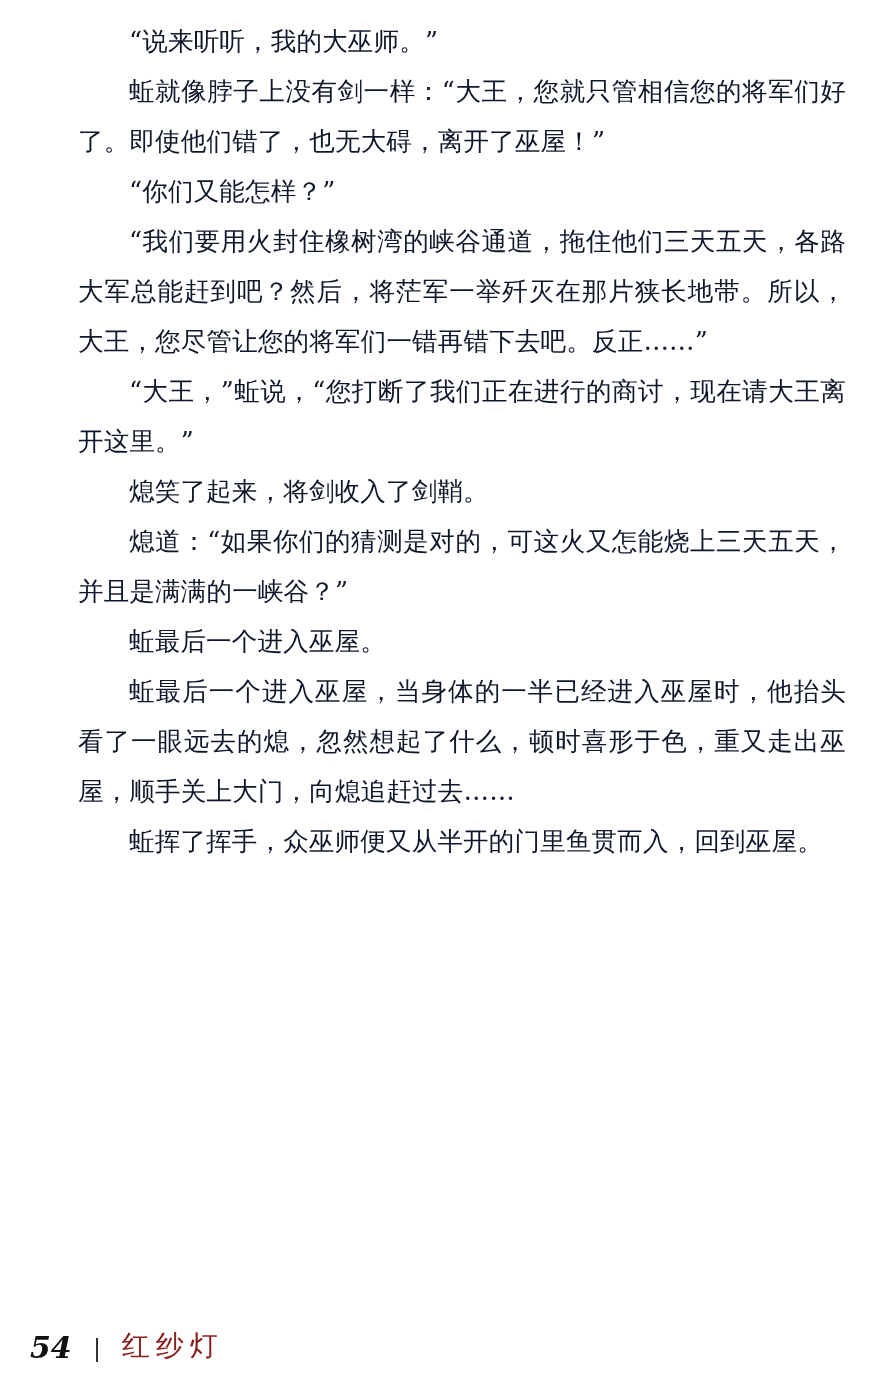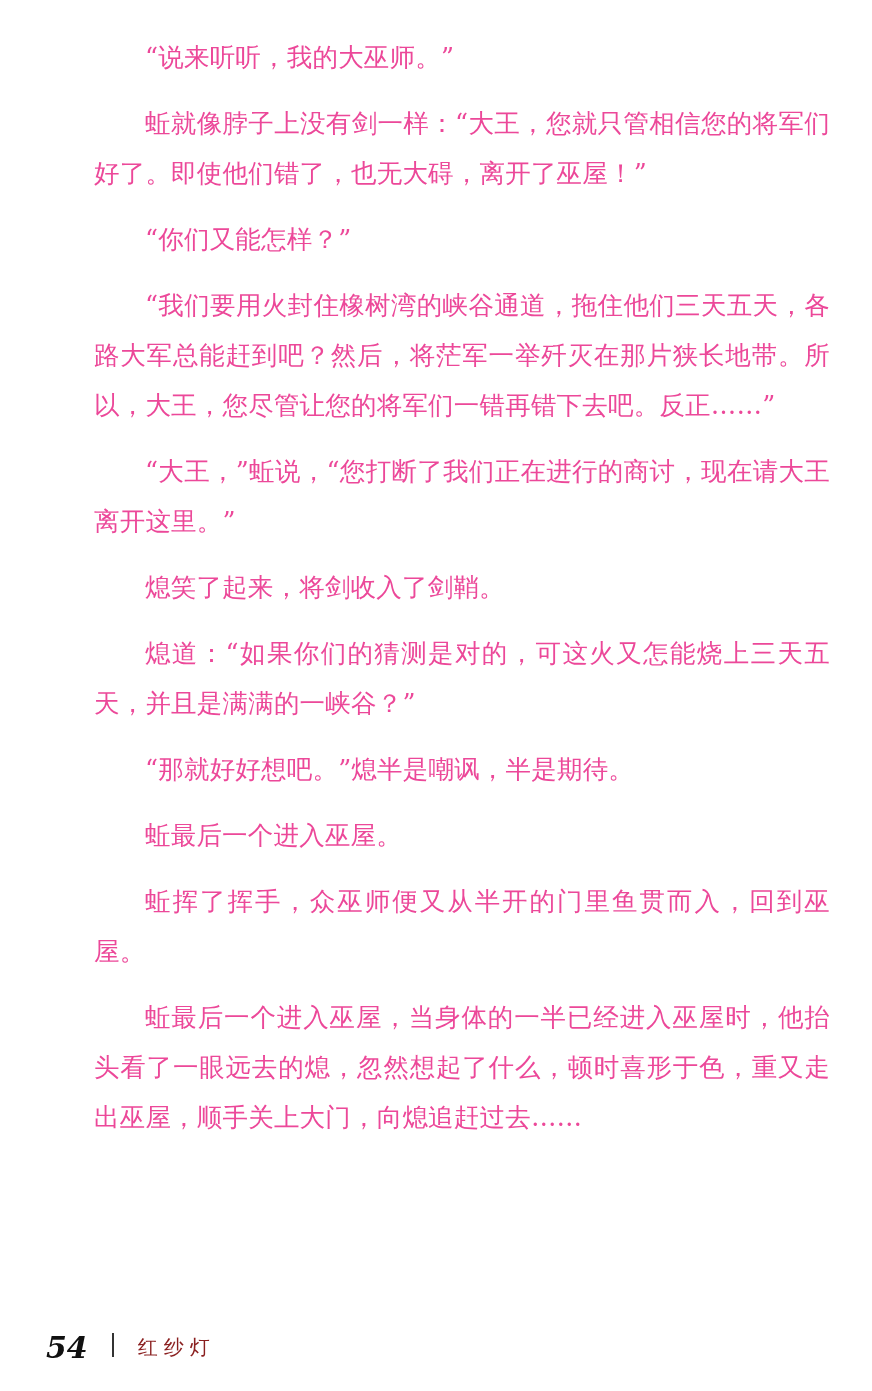--- a/index.html
+++ b/index.html
@@ -16,77 +16,76 @@
     font-family: "DejaVu Serif", "Liberation Serif", serif;
     color: #000000;
   }
   .body-text {
     position: absolute;
     left: 78px;
     top: 16px;
     width: 768px;
   }
   .para {
-    margin: 16px;
+    margin: 0;
     font-size: 25.5px;
     line-height: 50px;
     text-indent: 2em;
     text-align: justify;
     text-justify: inter-ideograph;
     letter-spacing: 0.2px;
-    color: #ec4899;
+    color: #0f172a;
     font-family: "DejaVu Serif", "Liberation Serif", serif;
   }
   .footer {
     position: absolute;
-    left: 46px;
+    left: 30px;
     bottom: 26px;
     display: flex;
-    align-items: center;
+    align-items: flex-end;
     gap: 24px;
   }
   .folio {
     font-size: 30px;
     font-style: italic;
     font-weight: 700;
     color: #111111;
     font-family: "DejaVu Serif", "Liberation Serif", serif;
   }
   .folio-rule {
     display: inline-block;
     width: 2px;
     height: 24px;
     background: #333333;
     position: relative;
     top: -3px;
   }
   .book-title {
-    font-size: 20px;
+    font-size: 28px;
     letter-spacing: 6px;
     color: #8a1f1f;
     font-family: "DejaVu Serif", "Liberation Serif", serif;
   }
 </style>
 </head>
 <body>
 
 <div class="page">
 
   <div class="body-text">
     <p class="para">“说来听听，我的大巫师。”</p>
     <p class="para">蚯就像脖子上没有剑一样：“大王，您就只管相信您的将军们好了。即使他们错了，也无大碍，离开了巫屋！”</p>
     <p class="para">“你们又能怎样？”</p>
     <p class="para">“我们要用火封住橡树湾的峡谷通道，拖住他们三天五天，各路大军总能赶到吧？然后，将茫军一举歼灭在那片狭长地带。所以，大王，您尽管让您的将军们一错再错下去吧。反正……”</p>
     <p class="para">“大王，”蚯说，“您打断了我们正在进行的商讨，现在请大王离开这里。”</p>
     <p class="para">熄笑了起来，将剑收入了剑鞘。</p>
     <p class="para">熄道：“如果你们的猜测是对的，可这火又怎能烧上三天五天，并且是满满的一峡谷？”</p>
-    <p class="para">“那就好好想吧。”熄半是嘲讽，半是期待。</p>
     <p class="para">蚯最后一个进入巫屋。</p>
+    <p class="para">蚯最后一个进入巫屋，当身体的一半已经进入巫屋时，他抬头看了一眼远去的熄，忽然想起了什么，顿时喜形于色，重又走出巫屋，顺手关上大门，向熄追赶过去……</p>
     <p class="para">蚯挥了挥手，众巫师便又从半开的门里鱼贯而入，回到巫屋。</p>
-    <p class="para">蚯最后一个进入巫屋，当身体的一半已经进入巫屋时，他抬头看了一眼远去的熄，忽然想起了什么，顿时喜形于色，重又走出巫屋，顺手关上大门，向熄追赶过去……</p>
   </div>
 
   <div class="footer">
     <span class="folio">54</span>
     <span class="folio-rule"></span>
     <span class="book-title">红纱灯</span>
   </div>
 
 </div>
 

